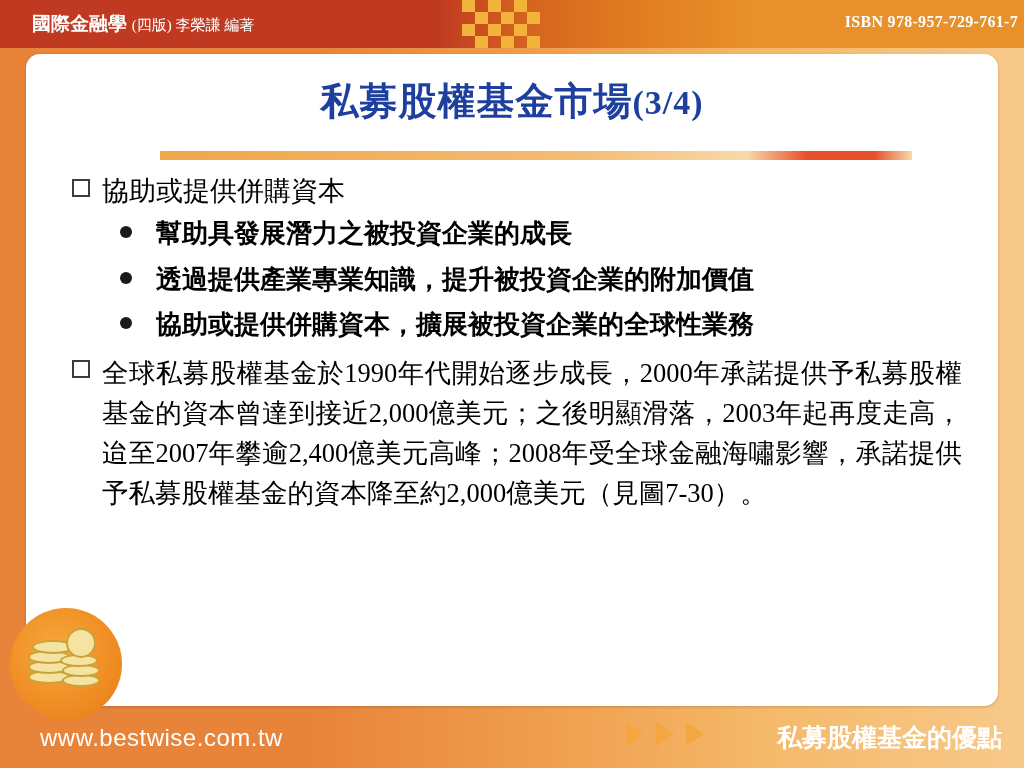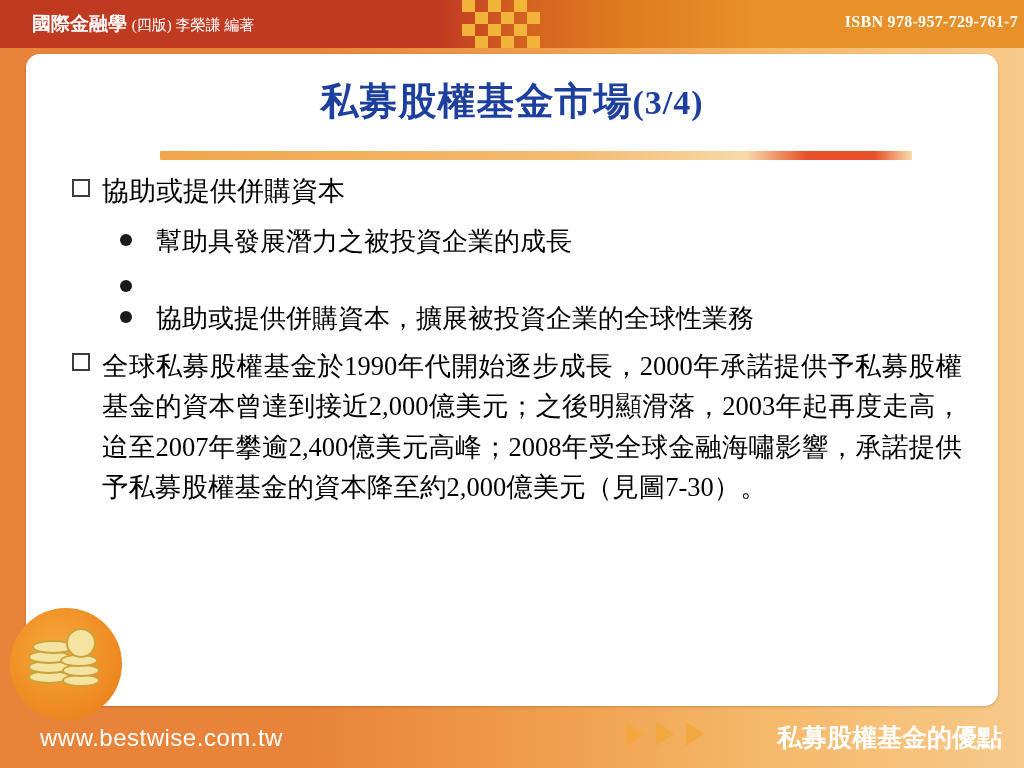--- a/index.html
+++ b/index.html
@@ -133,21 +133,22 @@
     border: 2px solid #3c3c3c;
     background: #ffffff;
   }
   .lvl1 .txt {
     font-size: 27px;
     color: #000000;
     line-height: 1.42;
   }
 
   .lvl2-group {
-    margin: 14px 0 6px 0;
+    margin: 6px 0 6px 0;
+    font-weight: bold;
   }
   .lvl2 {
     display: flex;
     align-items: flex-start;
     margin-bottom: 9px;
   }
   .lvl2 .bullet {
     width: 36px;
     flex: 0 0 36px;
     padding-left: 48px;
@@ -283,20 +284,21 @@
         <div class="lvl2">
           <div class="bullet">
               <span class="dot"></span>
             </div>
           <div class="txt">幫助具發展潛力之被投資企業的成長</div>
         </div>
         <div class="lvl2">
           <div class="bullet">
               <span class="dot"></span>
             </div>
+          <div class="txt">透過提供產業專業知識，提升被投資企業的附加價值</div>
         </div>
         <div class="lvl2">
           <div class="bullet">
               <span class="dot"></span>
             </div>
           <div class="txt">協助或提供併購資本，擴展被投資企業的全球性業務</div>
         </div>
       </div>
 
       <div class="lvl1">

